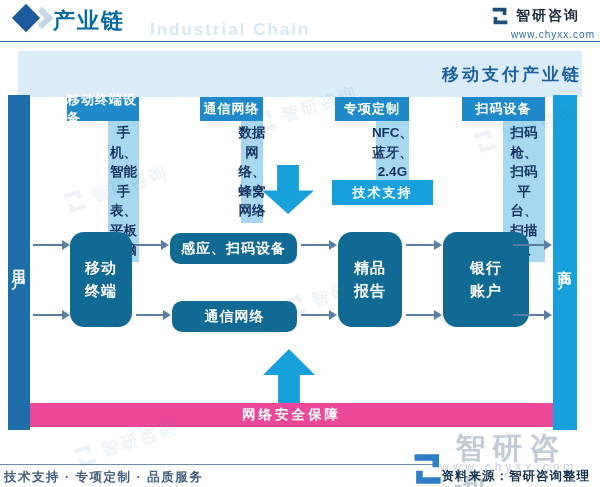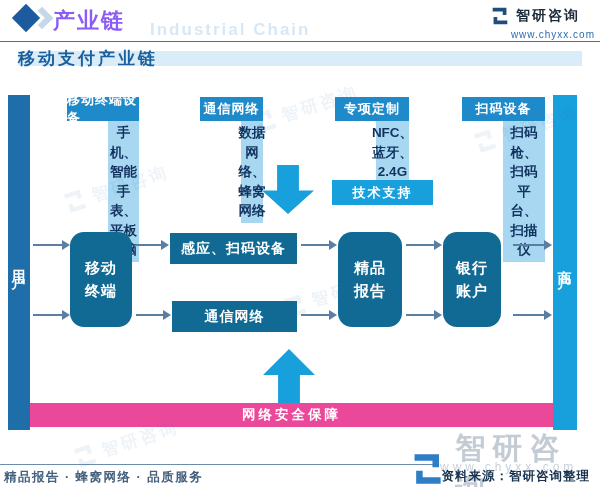--- a/index.html
+++ b/index.html
@@ -6,32 +6,32 @@
   html,body { width:600px; }
   body { font-family:"Liberation Sans","DejaVu Sans",sans-serif; background:#ffffff; }
   .page { position:relative; width:600px; height:487px; background:#ffffff; overflow:hidden; }
 
   
   .hdr-diamond { position:absolute; left:16px; top:8px; width:20px; height:20px;
     background:#1d5a9e; transform:rotate(45deg); }
   .hdr-chevron { position:absolute; left:34px; top:10px; width:16px; height:16px;
     border-top:6px solid #b9cfe3; border-right:6px solid #b9cfe3; transform:rotate(45deg); opacity:.8; }
   .hdr-title { position:absolute; left:53px; top:6px; font-size:22px; font-weight:bold;
-    color:#8b5cf6; letter-spacing:2px; }
+    color:#0369a1; letter-spacing:2px; }
   .hdr-wm-en { position:absolute; left:150px; top:20px; font-size:17px; font-weight:bold;
     color:#b8d4ea; opacity:.55; letter-spacing:2px; }
   .hdr-sep { position:absolute; left:0; top:41px; width:600px; height:1px; background:#3a74a8; }
   .brand-box { position:absolute; left:489px; top:5px; width:106px; height:34px; }
   .brand-row { display:flex; align-items:center; gap:5px; }
   .brand-name { font-size:14px; font-weight:bold; color:#1c2b3a; letter-spacing:2px; }
   .brand-site { font-size:10px; color:#2b6cb0; letter-spacing:1px; margin-top:2px; text-align:right; }
 
   
-  .title-bar { position:absolute; left:18px; top:51px; width:564px; height:15px;
-    background:#d9ecf8; display:flex; align-items:center; justify-content:flex-start; }
+  .title-bar { position:absolute; left:18px; top:51px; width:564px; height:46px;
+    background:#d9ecf8; display:flex; align-items:center; justify-content:flex-end; }
   .title-bar span { font-size:17px; font-weight:bold; color:#1a5f9e; letter-spacing:3px; }
 
   
   .group { position:absolute; top:97px;padding-left:32px; }
   .group .g-head { height:24px; background:#1f8aca; color:#fff; font-size:13px; font-weight:bold;
     display:flex; align-items:center; justify-content:center; letter-spacing:1px; }
   .group .g-body { min-height:41px; background:#a8d8f1; color:#12335f; font-size:13.5px; font-weight:bold;
     display:flex; align-items:center; justify-content:center; text-align:center; line-height:1.45;
     padding:2px 4px;margin-left:41px; }
 
@@ -46,21 +46,21 @@
   .arrow-down { left:262px; top:165px; width:52px; height:49px;
     clip-path:polygon(29% 0, 71% 0, 71% 52%, 100% 52%, 50% 100%, 0 52%, 29% 52%); }
   .arrow-up { left:263px; top:349px; width:52px; height:54px;
     clip-path:polygon(50% 0, 100% 48%, 71% 48%, 71% 100%, 29% 100%, 29% 48%, 0 48%); }
 
   .tech-label { position:absolute; left:332px; top:180px; width:101px; height:25px; background:#18a0dc;
     color:#fff; font-size:13px; font-weight:bold; display:flex; align-items:center; justify-content:center;
     letter-spacing:2px; }
 
   
-  .node { position:absolute; background:#116a94; border-radius:0; color:#fff; font-weight:bold;
+  .node { position:absolute; background:#116a94; border-radius:10px; color:#fff; font-weight:bold;
     display:flex; align-items:center; justify-content:center; text-align:center; }
   .node-tall { width:62px; height:95px; font-size:15px; line-height:1.5; border-radius:14px; }
   .node-tall span { width:2.3em; letter-spacing:1px; }
   .node-wide { height:31px; font-size:14px; letter-spacing:1px; }
 
   
   .harrow { position:absolute; height:2px; background:#5b7ea3; }
   .harrow::after { content:''; position:absolute; right:-7px; top:-4px; width:0; height:0;
     border-left:8px solid #5b7ea3; border-top:5px solid transparent; border-bottom:5px solid transparent; }
 
@@ -147,21 +147,21 @@
   </div>
   <div class="node node-wide" style="left:170px; top:233px; width:127px;">
     <span>感应、扫码设备</span>
   </div>
   <div class="node node-wide" style="left:172px; top:301px; width:125px;">
     <span>通信网络</span>
   </div>
   <div class="node node-tall" style="left:338px; top:232px; width:64px;">
     <span>精品报告</span>
   </div>
-  <div class="node node-tall" style="left:443px; top:232px; width:58px;">
+  <div class="node node-tall" style="left:443px; top:232px; width:86px;">
     <span>银行账户</span>
   </div>
 
   <div class="harrow" style="left:33px;  top:244px; width:30px;"></div>
   <div class="harrow" style="left:33px;  top:314px; width:30px;"></div>
   <div class="harrow" style="left:136px; top:244px; width:26px;"></div>
   <div class="harrow" style="left:136px; top:314px; width:28px;"></div>
   <div class="harrow" style="left:301px; top:244px; width:29px;"></div>
   <div class="harrow" style="left:301px; top:314px; width:29px;"></div>
   <div class="harrow" style="left:406px; top:244px; width:29px;"></div>
@@ -171,21 +171,21 @@
 
   <div class="foot-wm">
     <svg width="40" height="40" viewBox="0 0 24 24">
       <path d="M4 5 H17 V11" fill="none" stroke="#2e7ec6" stroke-width="4"></path>
       <path d="M20 19 H7 V13" fill="none" stroke="#2e7ec6" stroke-width="4"></path>
     </svg>
     <span class="foot-wm-text">智研咨询</span>
   </div>
   <div class="foot-wm-site">www.chyxx.com</div>
   <div class="foot-line"></div>
-  <div class="foot-slogan">精品报告 · 蜂窝网络 · 品质服务</div>
+  <div class="foot-slogan">技术支持 · 专项定制 · 品质服务</div>
   <div class="foot-source">资料来源：智研咨询整理</div>
 
   <div class="wm" style="left:60px; top:175px;">
     <svg width="26" height="26" viewBox="0 0 24 24">
       <path d="M4 5 H17 V11" fill="none" stroke="#2e6da4" stroke-width="4"></path>
       <path d="M20 19 H7 V13" fill="none" stroke="#2e6da4" stroke-width="4"></path>
     </svg>
     <span class="wm-t">智研咨询</span>
   </div>
   <div class="wm" style="left:280px; top:280px;">

